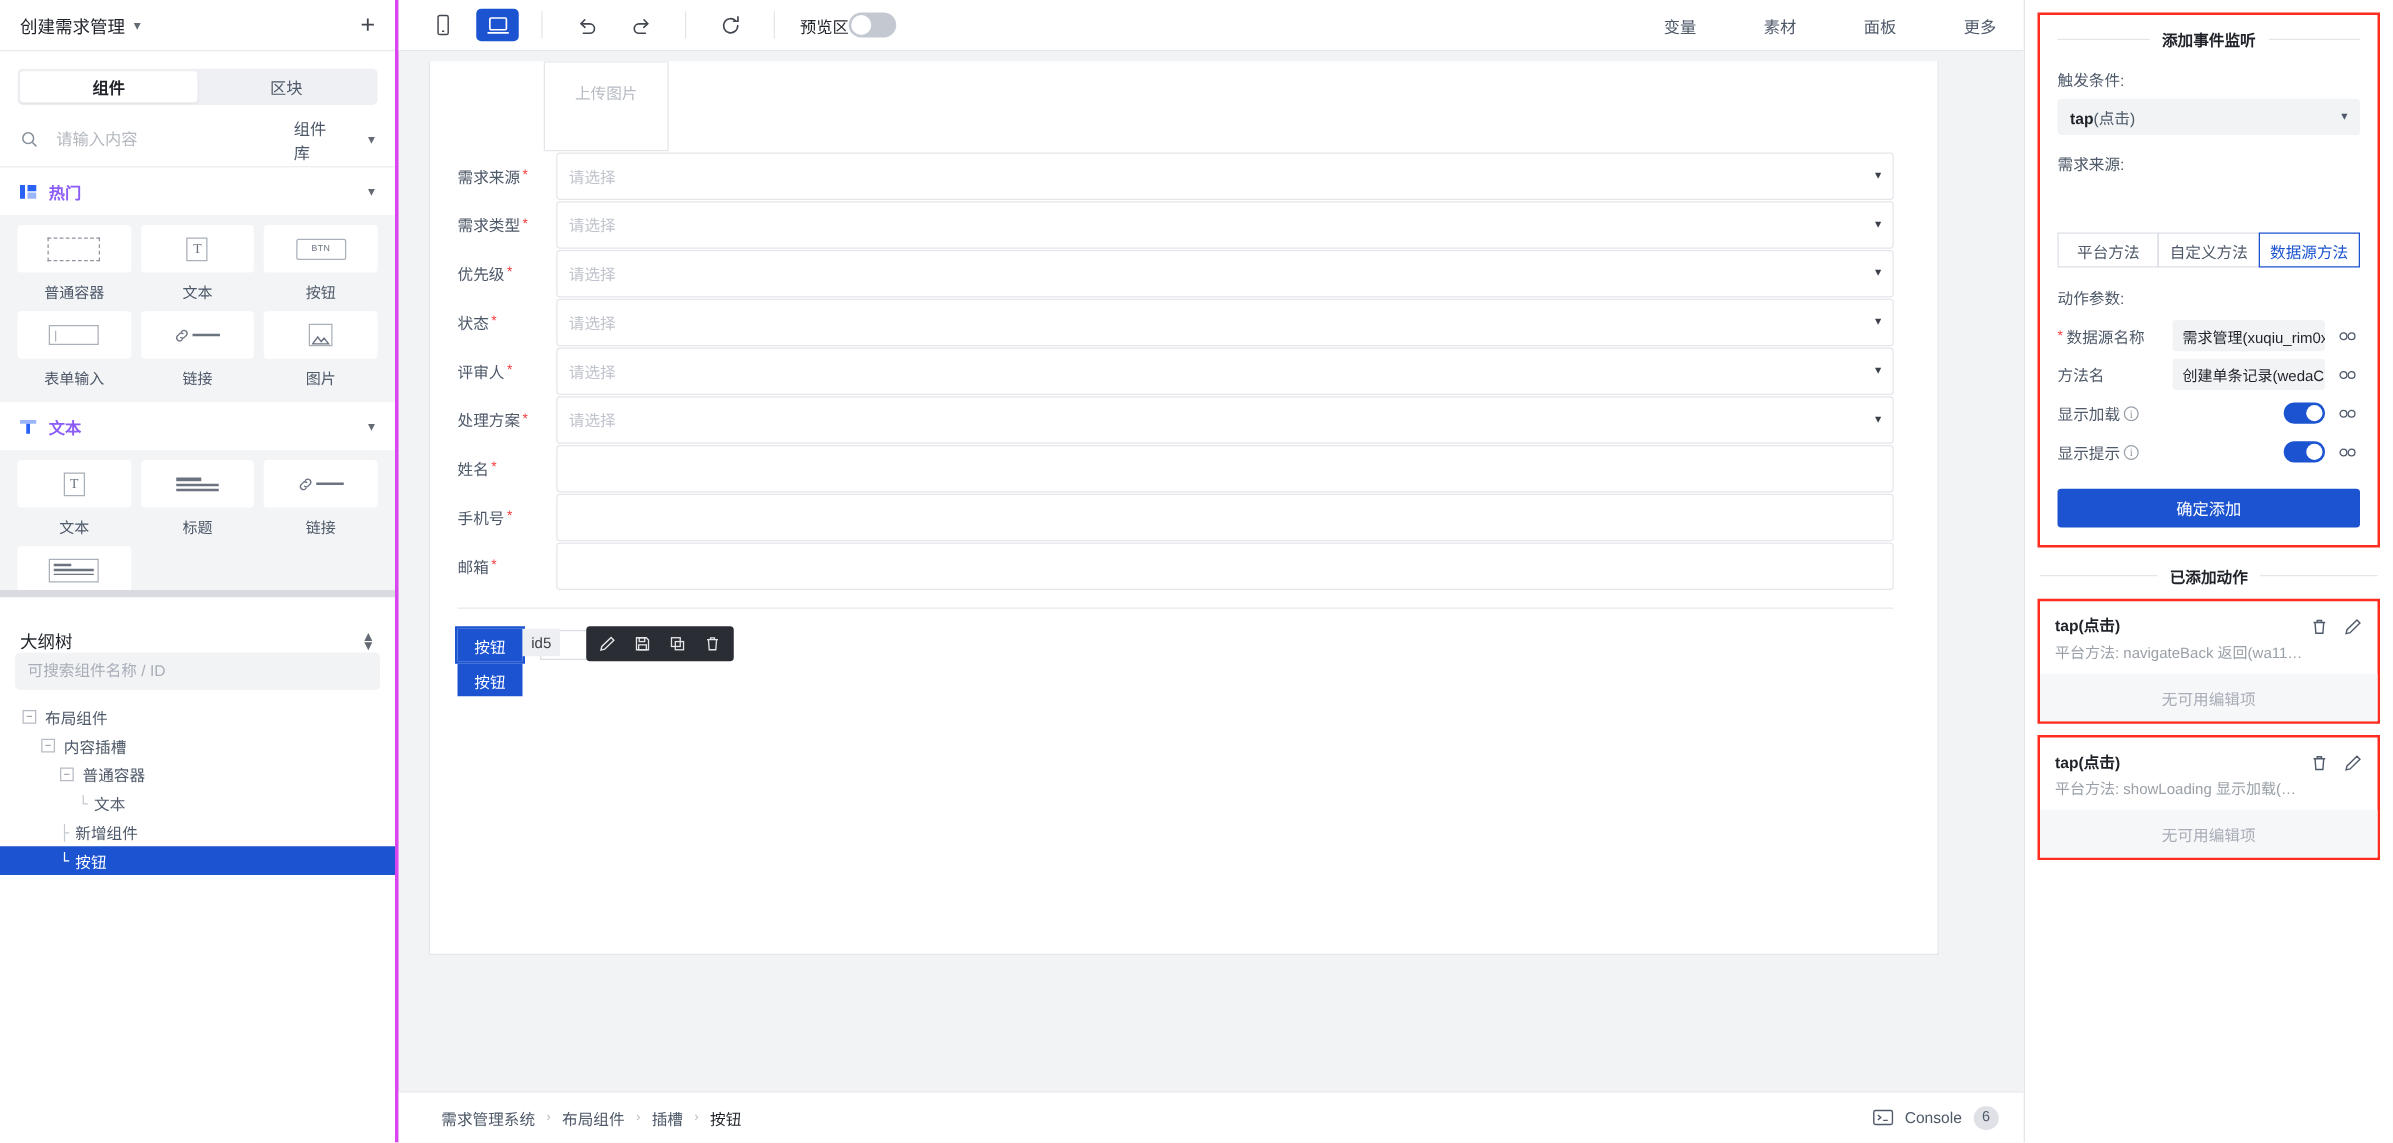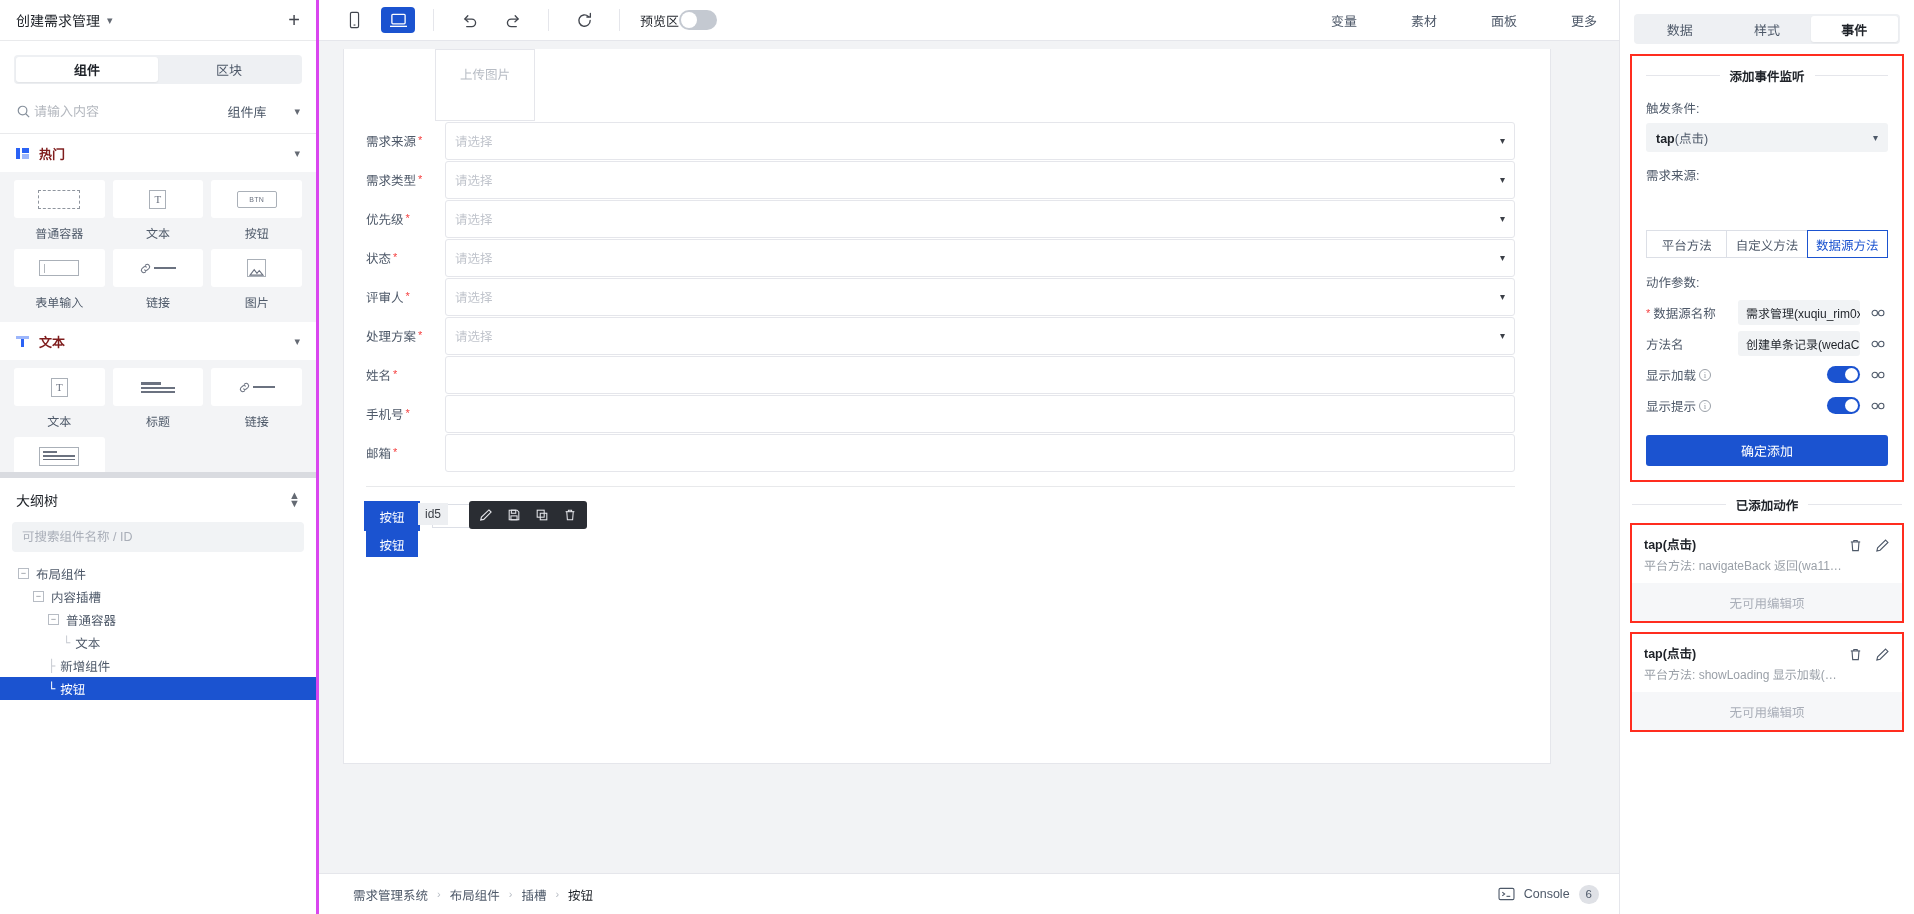--- a/index.html
+++ b/index.html
@@ -34,39 +34,39 @@
     background: #eef0f3; border-radius: 4px;
     display: flex; padding: 2px;
   }
   .seg-tab {
     flex: 1; display: flex; align-items: center; justify-content: center;
     font-size: 13px; color: #4e5969; border-radius: 3px; cursor: pointer;
   }
   .seg-tab.active { background: #ffffff; color: #1f2329; font-weight: bold; box-shadow: 0 1px 2px rgba(0,0,0,.06); }
 
   .search-row {
-    height: 44px; display: flex; align-items: center; gap: 3px;
+    height: 44px; display: flex; align-items: center; gap: 14px;
     padding: 0 16px; border-bottom: 1px solid #e9eaec;
     margin-top: 6px;
   }
   .search-row .ico { color: #86909c; display: flex; }
   .search-inp {
     border: none; outline: none; flex: 1; font-size: 13px; color: #1f2329;
     font-family: inherit; background: transparent;
   }
   .search-inp::placeholder { color: #b4b8bf; }
   .lib-sel { font-size: 13px; color: #4e5969; display: flex; align-items: center; gap: 28px; cursor: pointer; }
 
   .comp-scroll { flex: 0 0 auto; height: 338px; overflow: hidden; position: relative; }
   .cat-head {
     height: 38px; display: flex; align-items: center; padding: 0 16px; gap: 10px;
     background: #ffffff; justify-content: space-between;
   }
   .cat-left { display: flex; align-items: center; gap: 10px; }
-  .cat-name { font-size: 13px; font-weight: bold; color: #7f1d1d; }
+  .cat-name { font-size: 13px; font-weight: bold; color: #8b5cf6; }
   .cat-icon { width: 13px; height: 13px; position: relative; }
   .cat-icon i { position: absolute; background: #2a62f5; display: block; }
   .grid {
     display: grid; grid-template-columns: repeat(3, 1fr); gap: 8px;
     padding: 8px 14px 12px 14px; background: #f3f4f6;
   }
   .tile { display: flex; flex-direction: column; align-items: center; cursor: grab; }
   .tile-box {
     width: 100%; height: 38px; background: #fff; border-radius: 3px;
     display: flex; align-items: center; justify-content: center;
@@ -79,21 +79,21 @@
   .link-glyph { display:flex; align-items:center; gap:2px; color:#6b7280; }
   .link-glyph .bar { width: 22px; height: 1.5px; background: #6b7280; display:block;}
   .img-glyph { width: 19px; height: 18px; border:1px solid #aab0b8; display:flex;align-items:flex-end;justify-content:center;}
   .head-glyph { display:flex; flex-direction:column; gap:2px; align-items:flex-start; }
   .head-glyph i { background:#6b7280; display:block; height:2px; }
   .para-glyph { width: 40px; height: 19px; border:1px solid #aab0b8; padding:3px; display:flex;flex-direction:column;gap:2px;}
   .para-glyph i { background:#6b7280; display:block; height:1.5px; }
 
   .tree-split { height: 6px; background: #d9dbe0; flex: 0 0 6px; }
   .tree-panel { flex: 1 1 auto; display: flex; flex-direction: column; background: #fff; min-height: 0;}
-  .tree-head { height: 44px; display:flex; align-items:center; justify-content:space-between; padding: 0 16px; }
+  .tree-head { height: 44px; display:flex; align-items:flex-end; justify-content:space-between; padding: 0 16px; }
   .tree-title { font-size: 14px; color: #1f2329; }
   .sort-icon { color: #646a73; font-size: 11px; display:flex; flex-direction:column; line-height:.7;}
   .tree-search {
     margin: 0 12px; height: 30px; background: #f1f3f5; border-radius: 4px;
     display: flex; align-items: center; padding: 0 10px;
   }
   .tree-search input { border:none; outline:none; background:transparent; font-size:12.5px; color:#1f2329; width:100%; font-family:inherit;}
   .tree-search input::placeholder { color: #a9aeb8; }
   .tree-body { margin-top: 10px; flex: 1; overflow: auto; }
   .tnode { height: 23px; display: flex; align-items: center; font-size: 12.5px; color: #4e5969; position: relative; cursor: pointer;}
@@ -645,25 +645,20 @@
           </svg>
         </span>
         <span class="console-label">Console</span>
         <span class="badge">6</span>
       </div>
     </div>
   </div>
 
   <div class="right-panel">
 
-    <div class="rp-tabs">
-      <div class="rp-tab">数据</div>
-      <div class="rp-tab">样式</div>
-      <div class="rp-tab active">事件</div>
-    </div>
 
     <div class="hl-box">
       <div class="sec-title-row">
         <span class="sec-line"></span>
         <span class="sec-title">添加事件监听</span>
         <span class="sec-line"></span>
       </div>
 
       <div class="field-label">触发条件:</div>
       <div class="select-box">

